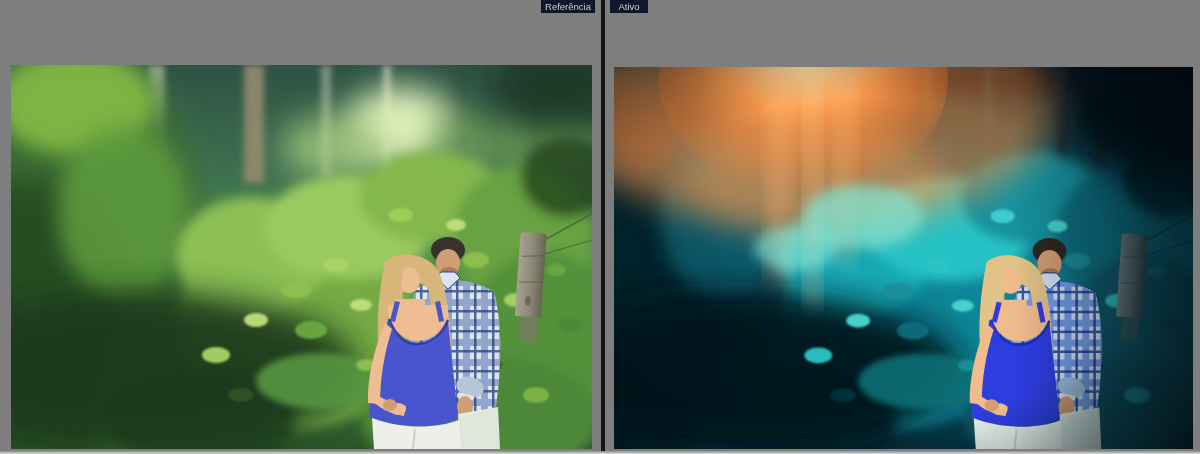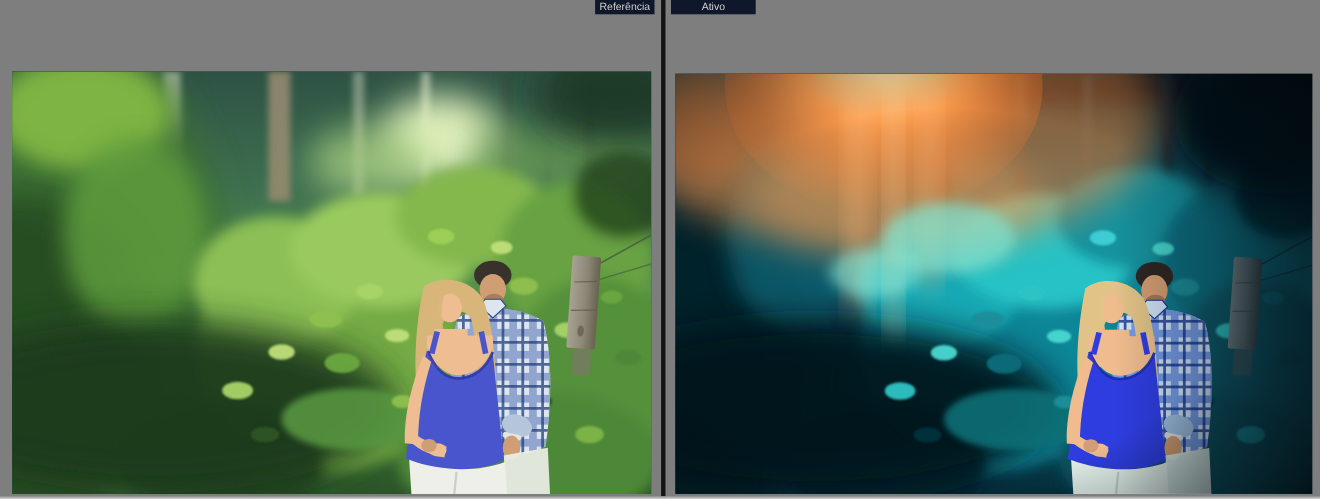--- a/index.html
+++ b/index.html
@@ -6,21 +6,21 @@
   .app{
     position:relative;width:1200px;height:454px;background:#7e7e7e;
     overflow:hidden;font-family:"Liberation Sans",sans-serif;
   }
   .tab{
     position:absolute;top:0;height:13px;background:#0f172a;color:#d0d0d0;
     font-size:9.5px;line-height:13px;text-align:center;white-space:nowrap;
     user-select:none;cursor:default;
   }
   #tab-ref{left:541px;width:54px;}
-  #tab-act{left:610px;width:77px;}
+  #tab-act{left:610px;width:38px;}
   .divider{position:absolute;left:601px;top:0;width:4px;height:454px;background:#141414;}
   .bottom-edge{position:absolute;left:0;bottom:0;width:100%;height:3px;
     background:linear-gradient(#8d8d8d,#dcdcdc);}
   .photo{position:absolute;overflow:hidden;background:#1a2a1a;}
   #photo-left{left:11px;top:65px;width:581px;height:384px;
     --skin:#eebd92;--skin2:#cf9e74;--hair:#d8b679;--mhair:#38302a;--beard:#97714f;
     --top:#4a55cc;--topdark:#2d35a8;--pants:#edefe8;
     --plaidbase:#dde5ee;--plaid1:#5272b4;--plaid2:#2c4784;--cuff:#b6c6da;}
   #photo-right{left:614px;top:67px;width:579px;height:382px;background:#04151d;
     --skin:#f0bc8e;--skin2:#d49e72;--hair:#e2c387;--mhair:#2e2822;--beard:#8d6a4a;

